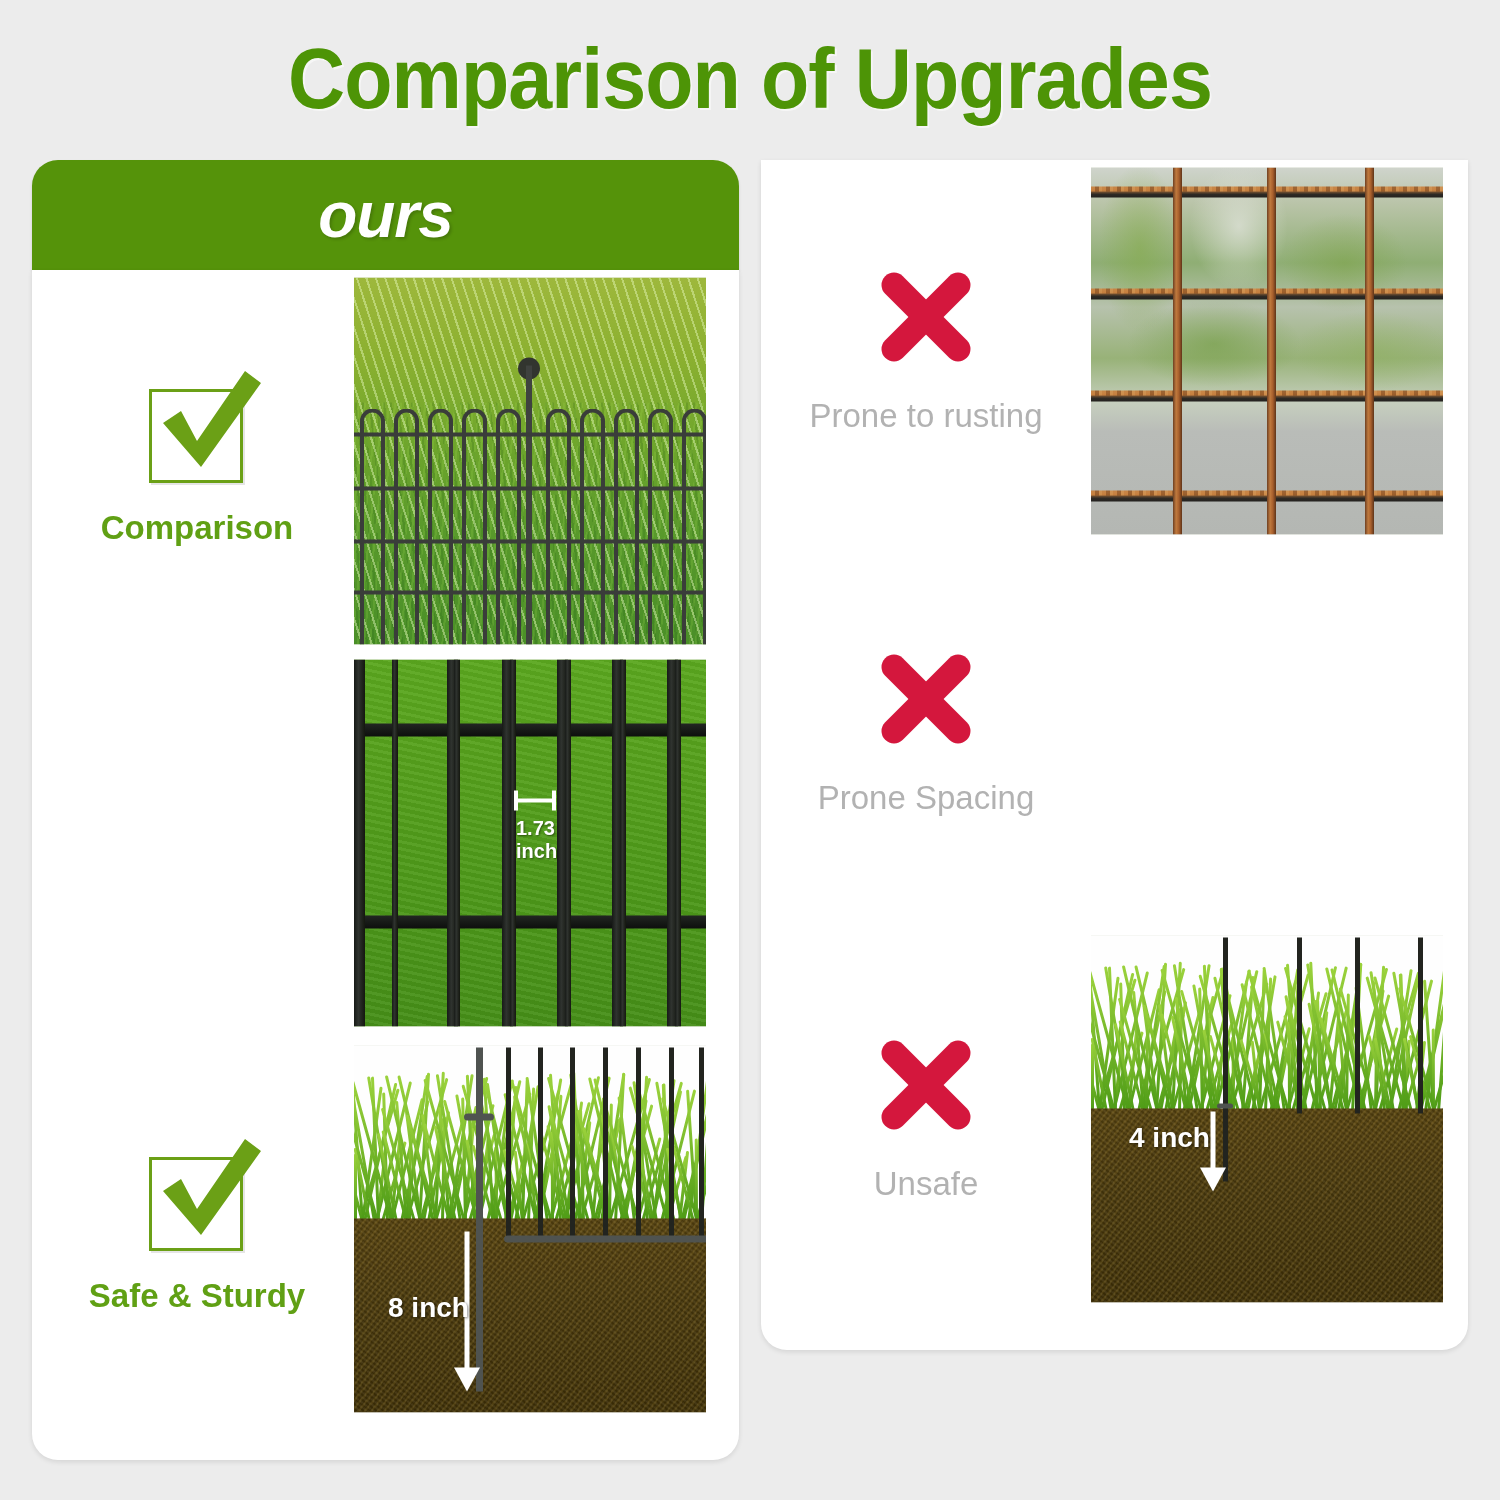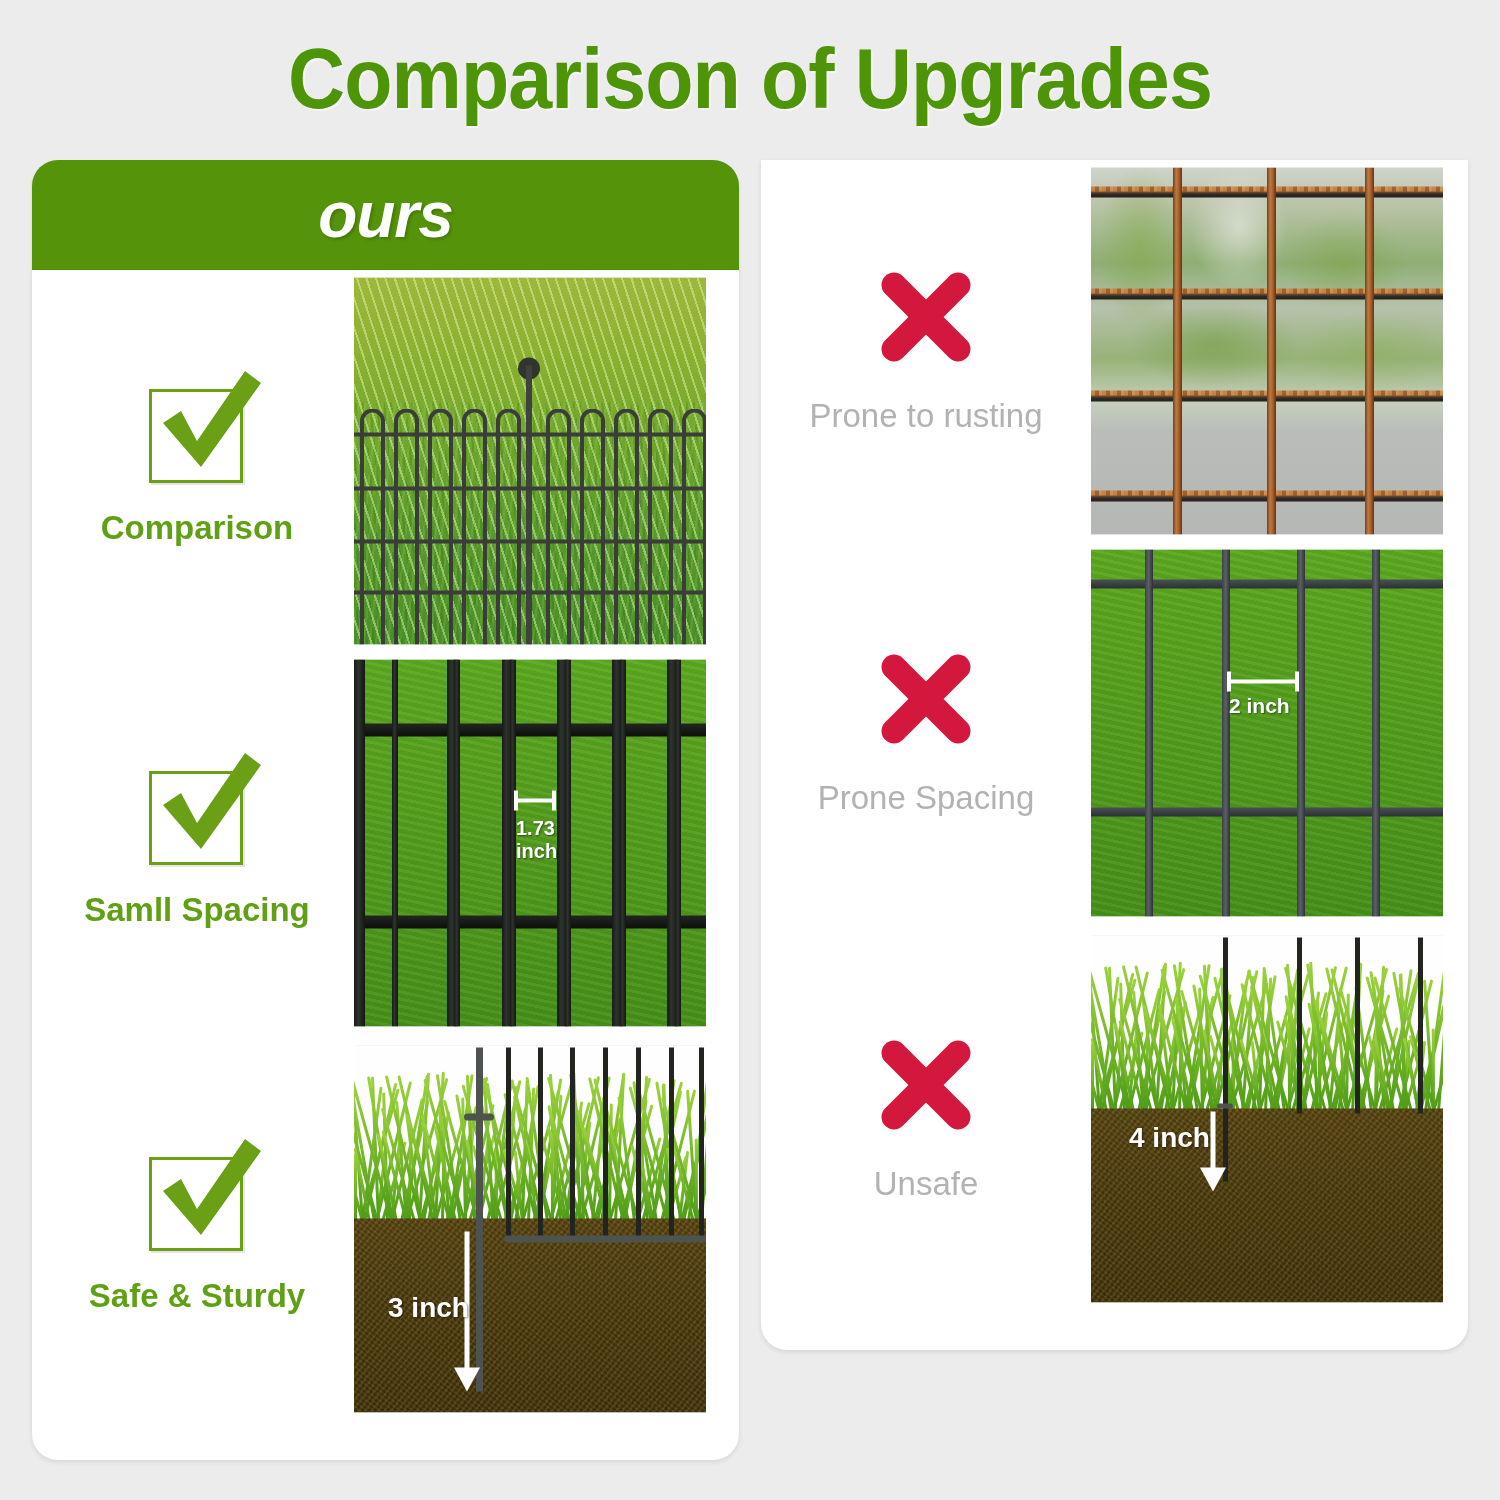--- a/index.html
+++ b/index.html
@@ -284,29 +284,20 @@
               <div class="rail" style="top:38px;"></div>
               <div class="rail" style="top:92px;"></div>
               <div class="rail" style="top:145px;"></div>
               <div class="rail" style="top:196px;"></div>
             </div>
           </div>
         </div>
       </div>
 
       <div class="row row-r2">
-        <div class="feature feature-left">
-          <div class="check-icon">
-            <div class="box"></div>
-            <svg width="124" height="124" viewBox="0 0 124 124">
-              <path d="M22 56 L40 44 L56 74 L104 4 L120 16 L60 100 Z" fill="#6ba016"></path>
-            </svg>
-          </div>
-          <div class="feature-label">Samll Spacing</div>
-        </div>
 
         <div class="photo photo-left">
           <div class="p-grass">
               <div class="tex"></div>
             </div>
           <div class="mesh-dark" style="position:absolute;inset:0;">
             <div class="h" style="top:64px;"></div>
             <div class="h" style="top:256px;"></div>
             <div class="v" style="left:0px;"></div>
             <div class="v thin" style="left:38px;"></div>
@@ -505,21 +496,21 @@
             <div class="post thin" style="left:216px;top:2px;height:192px;"></div>
             <div class="post thin" style="left:249px;top:2px;height:192px;"></div>
             <div class="post thin" style="left:282px;top:2px;height:192px;"></div>
             <div class="post thin" style="left:315px;top:2px;height:192px;"></div>
             <div class="post thin" style="left:345px;top:2px;height:192px;"></div>
             <div class="clip" style="left:150px;top:190px;width:205px;"></div>
             <div class="arrow" style="left:98px;top:186px;width:30px;height:160px;">
               <div class="shaft" style="height:138px;"></div>
               <div class="head"></div>
             </div>
-            <div class="depth-txt" style="left:34px;top:246px;">3 inch</div>
+            <div class="depth-txt" style="left:34px;top:246px;">8 inch</div>
           </div>
         </div>
       </div>
 
     </div>
   </div>
 
   <div class="col col-right">
 
 
@@ -566,39 +557,20 @@
             <svg width="100" height="100" viewBox="0 0 100 100">
               <g stroke="#d4173d" stroke-width="25" stroke-linecap="round">
                 <line x1="18" y1="18" x2="82" y2="82"></line>
                 <line x1="82" y1="18" x2="18" y2="82"></line>
               </g>
             </svg>
           </div>
           <div class="feature-label">Prone Spacing</div>
         </div>
 
-        <div class="photo photo-right">
-          <div class="p-grass">
-              <div class="tex"></div>
-            </div>
-          <div class="mesh-grey" style="position:absolute;inset:0;">
-            <div class="h" style="top:30px;"></div>
-            <div class="h" style="top:258px;"></div>
-            <div class="v" style="left:54px;"></div>
-            <div class="v" style="left:131px;"></div>
-            <div class="v" style="left:206px;"></div>
-            <div class="v" style="left:281px;"></div>
-          </div>
-          <div class="meas wide" style="left:136px;top:122px;width:72px;">
-            <div class="bar"></div>
-              <div class="cap l"></div>
-              <div class="cap r"></div>
-            <div class="txt">2 inch</div>
-          </div>
-        </div>
       </div>
 
       <div class="row row-r3">
         <div class="feature feature-right">
           <div class="x-icon">
             <svg width="100" height="100" viewBox="0 0 100 100">
               <g stroke="#d4173d" stroke-width="25" stroke-linecap="round">
                 <line x1="18" y1="18" x2="82" y2="82"></line>
                 <line x1="82" y1="18" x2="18" y2="82"></line>
               </g>

